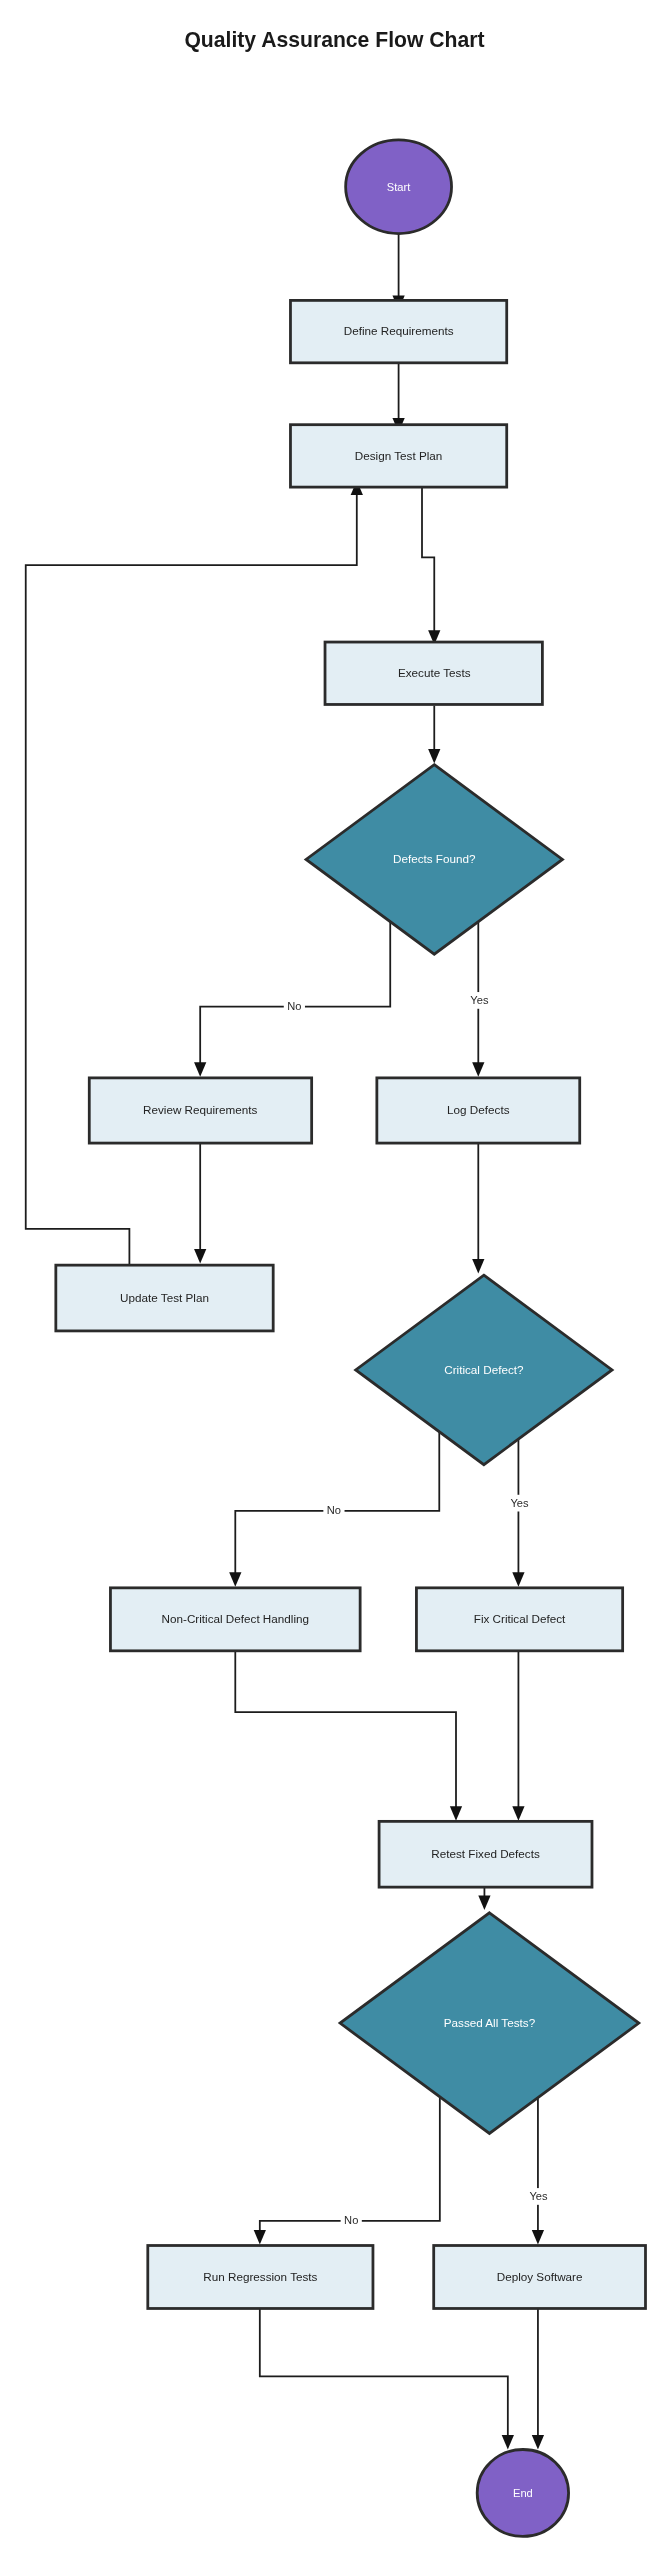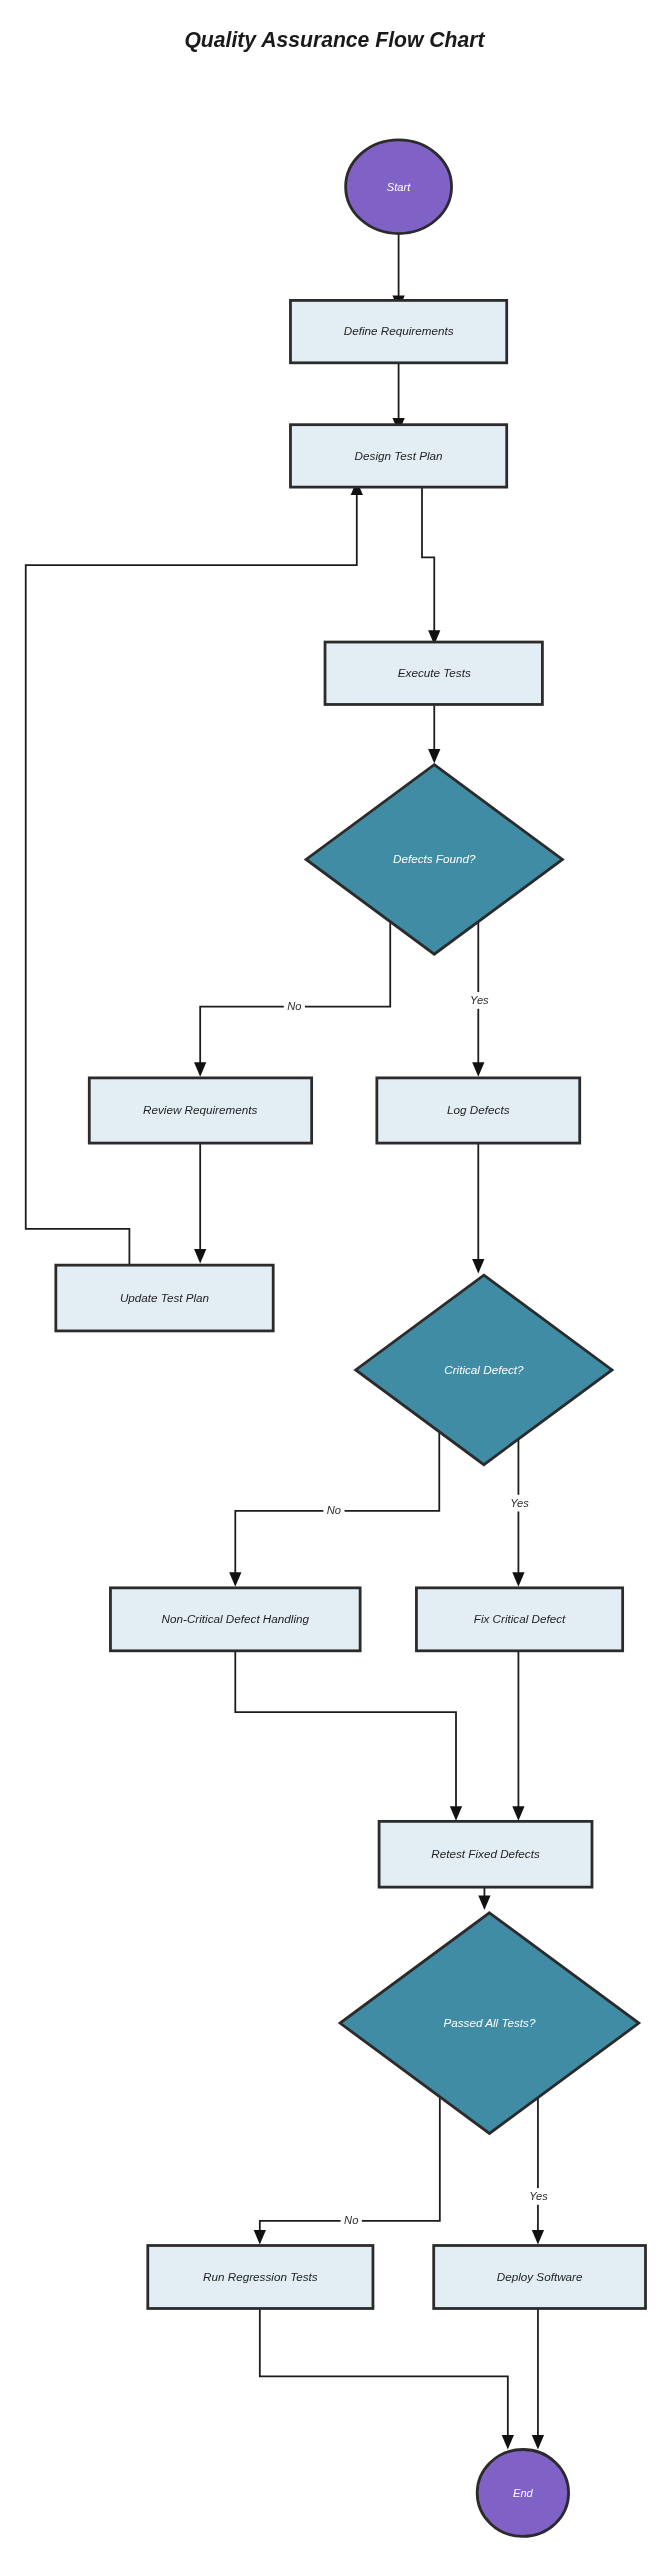--- a/index.html
+++ b/index.html
@@ -14,21 +14,20 @@
     font-family: "Liberation Sans", sans-serif;
     overflow: hidden;
     position: relative;
   }
   #chart-root {
     position: absolute;
     top: 0;
     left: 0;
     width: 669px;
     height: 2415px;
-    font-style: italic;
   }
   svg#flow-svg {
     display: block;
     width: 669px;
     height: 2576px;
     background: #ffffff;
   }
   .chart-title {
     font-family: "Liberation Sans", sans-serif;
     font-size: 38px;

